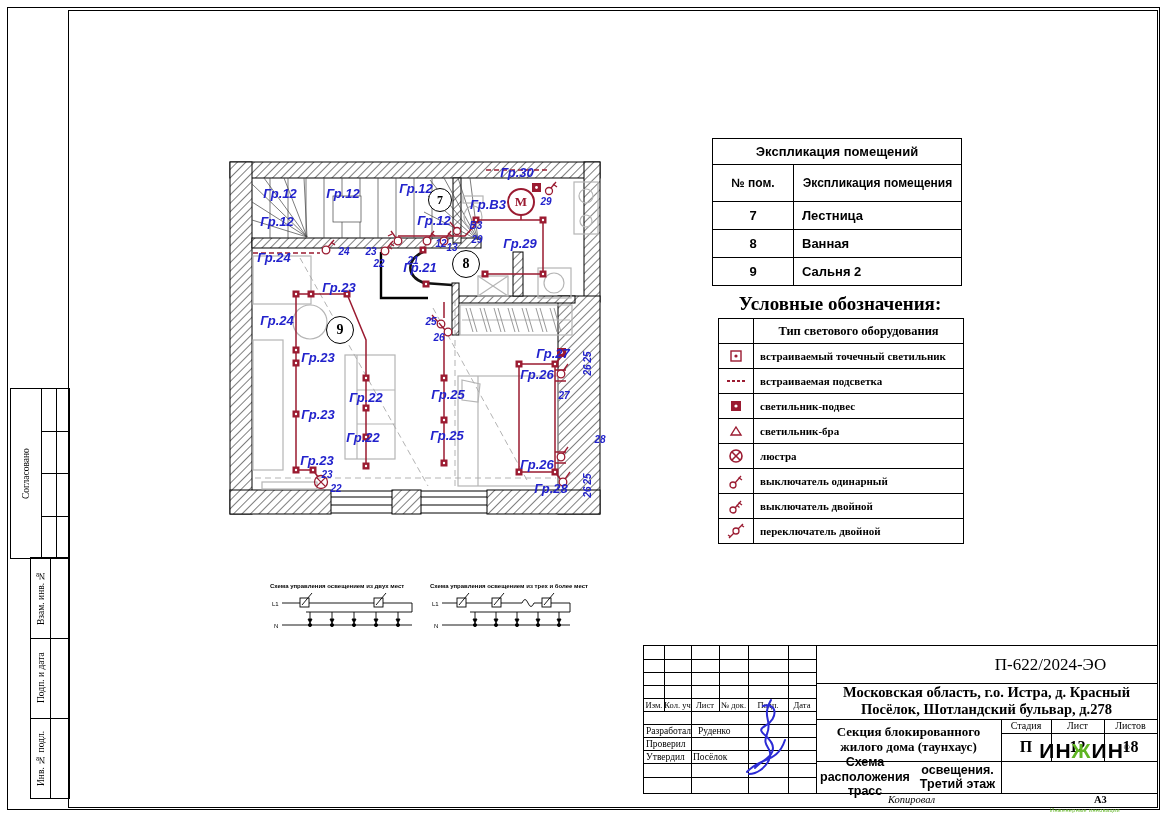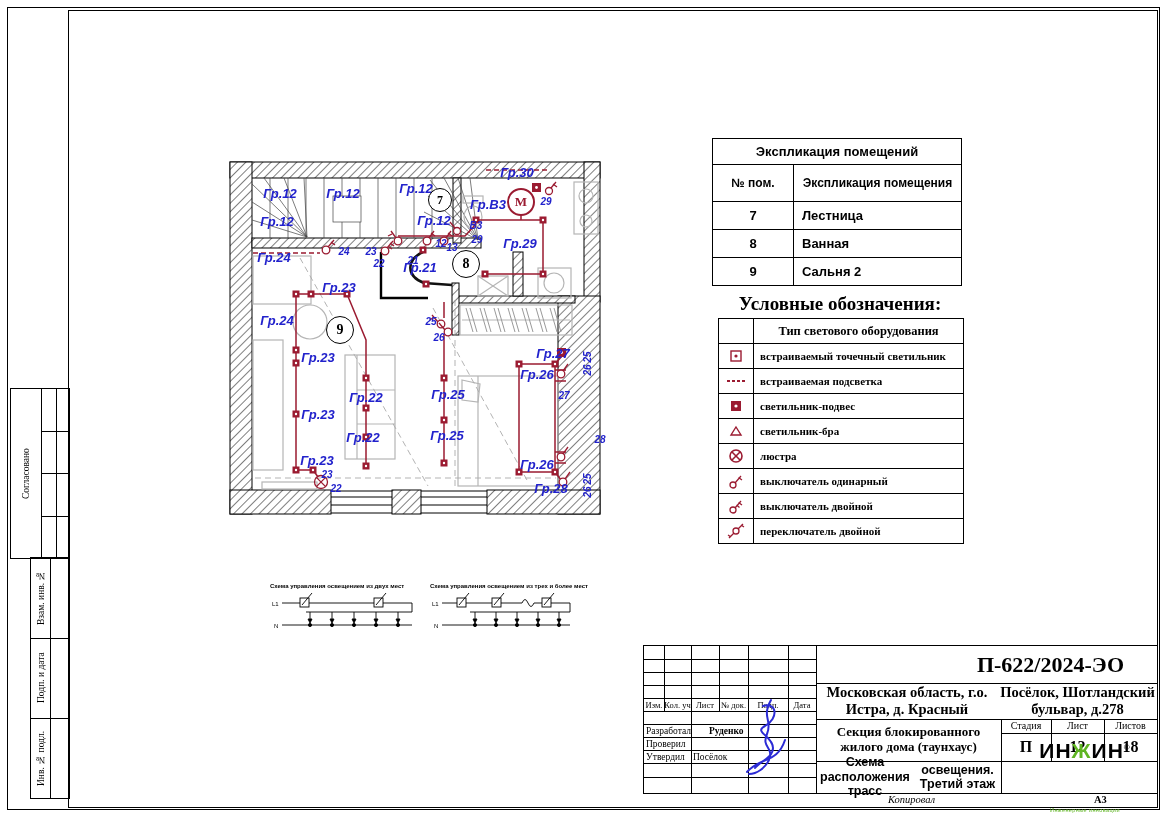--- a/index.html
+++ b/index.html
@@ -32,21 +32,21 @@
   .legend .ic{width:34px;border-right:1px solid #000;display:flex;align-items:center;justify-content:center;}
   .legend .lt{flex:1;display:flex;align-items:center;padding-left:6px;font-family:"Liberation Serif",serif;font-weight:bold;font-size:11px;}
   .legend .lhdr{flex:1;display:flex;align-items:center;justify-content:center;font-family:"Liberation Serif",serif;font-weight:bold;font-size:12.5px;}
   
   .scheme{position:absolute;}
   .scheme-title{font-family:"Liberation Sans",sans-serif;font-weight:bold;font-size:6px;white-space:nowrap;margin-bottom:1px;}
   .scheme svg text{font-family:"Liberation Sans",sans-serif;font-size:6px;}
   
   .tb{position:absolute;left:643px;top:645px;width:513px;height:147px;border:1.6px solid #000;font-family:"Liberation Serif",serif;}
   .tb .cell{position:absolute;display:flex;align-items:center;justify-content:center;text-align:center;line-height:1.15;}
-  .tb-doc{font-size:22px;font-weight:bold;}
+  .tb-doc{font-size:17px;font-weight:normal;}
   .tb-addr{font-size:14.5px;font-weight:bold;}
   .tb-obj{font-size:13px;font-weight:bold;}
   .tb-sheettitle{font-family:"Liberation Sans",sans-serif;font-size:12.5px;font-weight:bold;}
   .tb-slabel{font-size:10px;}
   .tb-sval{font-size:16px;font-weight:bold;}
   .tb-hcol{font-size:8.5px;display:flex;align-items:center;justify-content:center;height:100%;}
   .tb-role{font-size:9.5px;display:flex;align-items:center;padding-left:2px;height:100%;}
   .logo-line{font-family:"Liberation Sans",sans-serif;font-weight:bold;font-size:21px;letter-spacing:1px;line-height:1;color:#000;}
   .logo-sub{font-family:"Liberation Sans",sans-serif;font-size:5.5px;color:var(--green,#5fb522);letter-spacing:.4px;}
   .foot-text{position:absolute;font-family:"Liberation Serif",serif;font-size:10.5px;}
@@ -562,40 +562,40 @@
         <div class="tb-hcol abs" style="left: 20px; top: 0px; width: 27px;">Кол. уч</div>
         <div class="tb-hcol abs" style="left: 47px; top: 0px; width: 28px;">Лист</div>
         <div class="tb-hcol abs" style="left: 75px; top: 0px; width: 29px;">№ док.</div>
         <div class="tb-hcol abs" style="left: 104px; top: 0px; width: 40px;">Подп.</div>
         <div class="tb-hcol abs" style="left: 144px; top: 0px; width: 28px;">Дата</div>
       </div>
 
     <div class="abs" id="tb-role-rows" style="left:0;top:78px;width:172px;height:39px;">
         <div class="abs" style="left: 0px; top: 0px; width: 172px; height: 13px; text-align: right;">
           <div class="tb-role abs" style="left:0;width:47px;">Разработал</div>
-                   <div class="tb-role abs" style="left:63px;width:57px;font-weight:bold;">Руденко</div>
+                   <div class="tb-role abs" style="left:52px;width:57px;">Руденко</div>
         </div>
         <div class="abs" style="left: 0px; top: 13px; width: 172px; height: 13px;">
           <div class="tb-role abs" style="left:0;width:47px;">Проверил</div>
                    <div class="tb-role abs" style="left:47px;width:57px;"></div>
         </div>
         <div class="abs" style="left: 0px; top: 26px; width: 172px; height: 13px;">
           <div class="tb-role abs" style="left:0;width:47px;">Утвердил</div>
                    <div class="tb-role abs" style="left:47px;width:57px;">Посёлок</div>
         </div>
       </div>
 
     <div class="hline" style="left:172px;top:37px;width:341px;border-top-width:1.4px;"></div>
     <div class="hline" style="left:172px;top:73px;width:341px;border-top-width:1.4px;"></div>
     <div class="hline" style="left:357px;top:115px;width:156px;border-top-width:1.4px;"></div>
     <div class="hline" style="left:172px;top:115px;width:185px;border-top-width:1.4px;"></div>
     <div class="vline" style="left:357px;top:73px;height:74px;border-left-width:1.4px;"></div>
 
     <div class="cell tb-doc" style="left:300px;top:0;width:213px;height:37px;">П-622/2024-ЭО</div>
-    <div class="cell" style="left:172px;top:37px;width:341px;height:36px;flex-direction:row;">
+    <div class="cell" style="left:172px;top:37px;width:341px;height:36px;flex-direction:column;">
       <div class="tb-addr">Московская область, г.о. Истра, д. Красный</div>
       <div class="tb-addr">Посёлок, Шотландский бульвар, д.278</div>
     </div>
     <div class="cell" style="left:172px;top:73px;width:185px;height:42px;flex-direction:column;">
       <div class="tb-obj">Секция блокированного</div>
       <div class="tb-obj">жилого дома (таунхаус)</div>
     </div>
 
     <div class="vline" style="left:407px;top:73px;height:42px;"></div>
     <div class="vline" style="left:460px;top:73px;height:42px;"></div>

